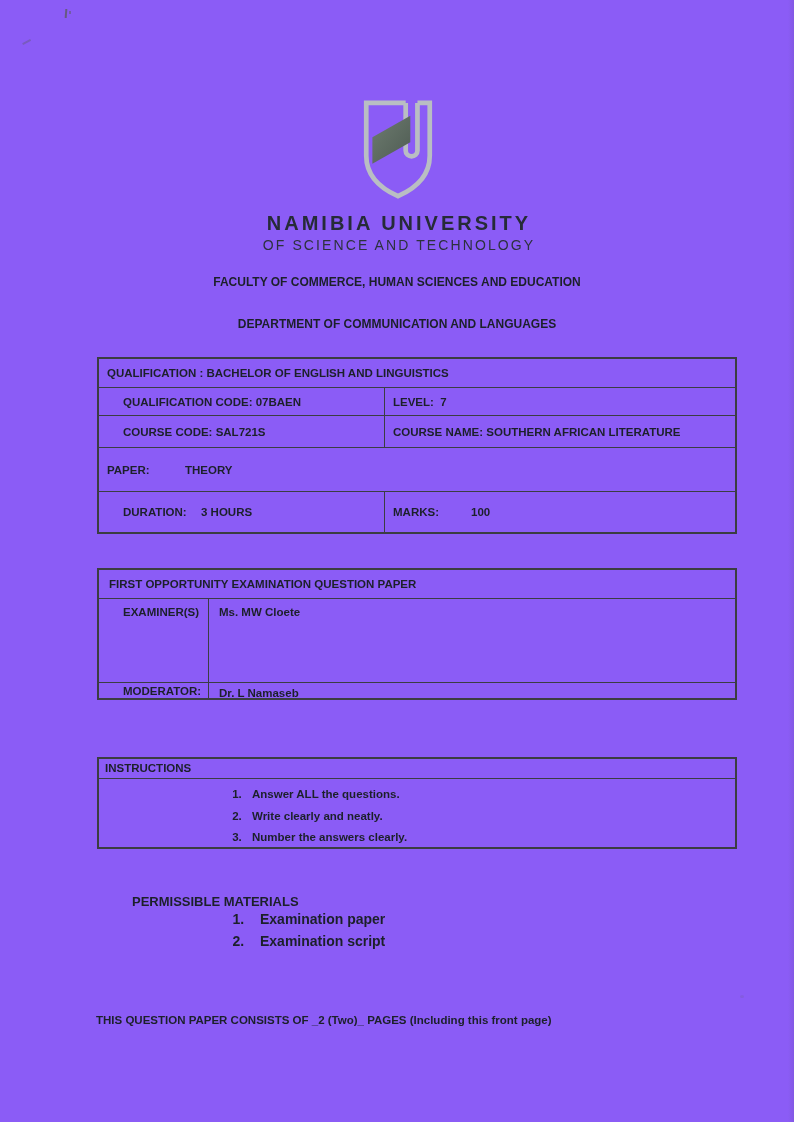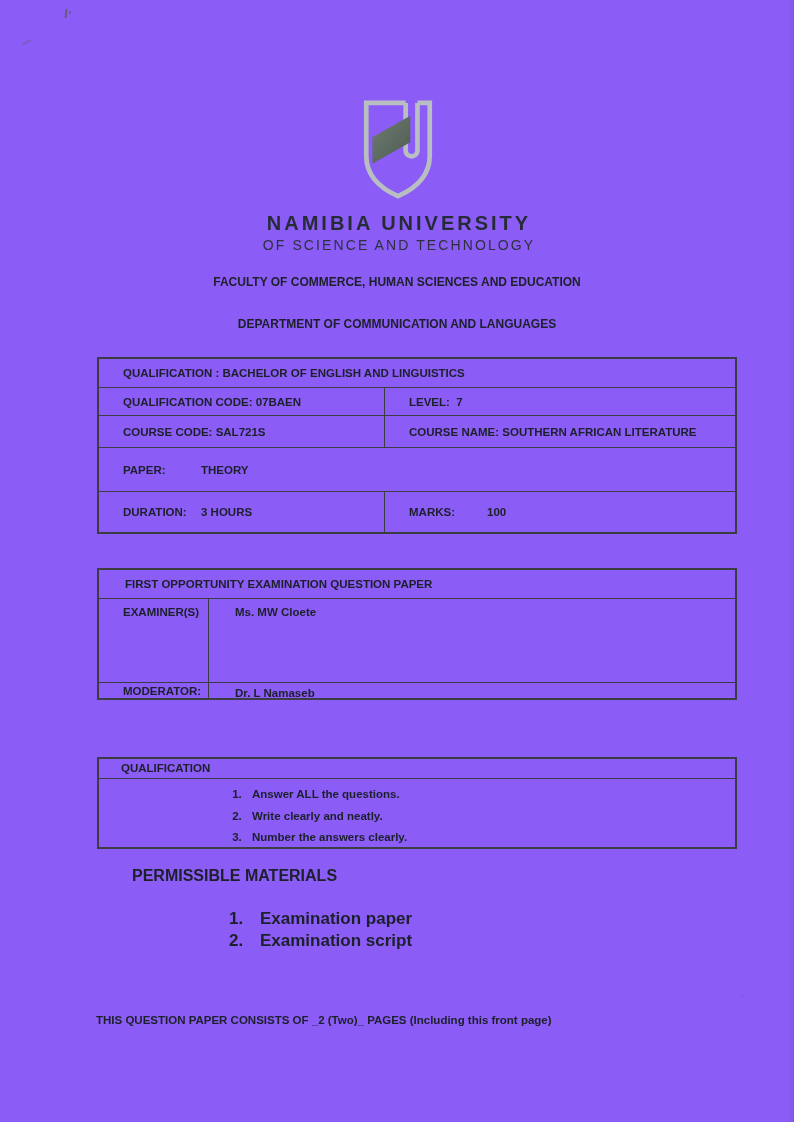--- a/index.html
+++ b/index.html
@@ -52,21 +52,21 @@
   .doc-table {
     position: absolute; left: 97px; width: 640px;
     border: 2px solid #3b3d42;
     font-size: 11.5px; font-weight: 700;
   }
   .t-row { display: flex; border-top: 1.5px solid #3b3d42; }
   .t-row.first { border-top: none; }
   .cell { display: flex; align-items: center; padding: 2px 6px; white-space: pre-wrap; }
   .cell.top { align-items: flex-start; padding-top: 7px; }
   .cell-l { border-right: 1.5px solid #3b3d42; flex: none; padding-left: 24px; }
-  .cell-r { flex: 1; margin-left: 16px; }
+  .cell-r { flex: 1; }
   .tab-label { display: inline-block; width: 78px; flex: none; }
 
   .t1 { top: 357px; }
   .t1 .cell-l { width: 286px; }
   .t1 .r1 { height: 28px; }
   .t1 .r2 { height: 28px; }
   .t1 .r3 { height: 32px; }
   .t1 .r4 { height: 44px; }
   .t1 .r5 { height: 41px; }
   .t1 .cell-r { padding-left: 8px; }
@@ -80,22 +80,22 @@
 
   .t3 { top: 757px; }
   .t3 .rh { height: 19px; }
   .t3 .rh .cell { padding-top: 1px; }
   .t3 .r-body { height: 69px; display: block; }
   .t3 ol { margin: 5px 0 0 0; padding-left: 146px; }
   .t3 li { padding-left: 7px; line-height: 21.5px; }
   li::marker { font-weight: 700; }
 
   
-  .materials-title { position: absolute; left: 96px; top: 867px; font-size: 16px; font-weight: 700; padding-left: 36px; }
-  .materials-list { position: absolute; left: 96px; top: 908px; font-size: 17px; font-weight: 700; }
+  .materials-title { position: absolute; left: 96px; top: 894px; font-size: 13px; font-weight: 700; padding-left: 36px; }
+  .materials-list { position: absolute; left: 96px; top: 908px; font-size: 14px; font-weight: 700; }
   .materials-list ol { padding-left: 152px; }
   .materials-list li { padding-left: 12px; line-height: 22px; }
   .footer-note { position: absolute; left: 96px; top: 1014px; font-size: 11.5px; font-weight: 700; }
 </style>
 </head>
 <body>
 
 <div class="page">
   <div class="edge-shade"></div>
 
@@ -165,21 +165,21 @@
       <div class="cell cell-r top">Ms. MW Cloete</div>
     </div>
     <div class="t-row r-moderator">
       <div class="cell cell-l">MODERATOR:</div>
       <div class="cell cell-r top" style="padding-top:4px">Dr. L Namaseb</div>
     </div>
   </div>
 
   <div class="doc-table t3">
     <div class="t-row rh first">
-      <div class="cell cell-r">QUALIFICATION</div>
+      <div class="cell cell-r">INSTRUCTIONS</div>
     </div>
     <div class="t-row r-body">
       <ol>
         <li>Answer ALL the questions.</li>
         <li>Write clearly and neatly.</li>
         <li>Number the answers clearly.</li>
       </ol>
     </div>
   </div>
 

